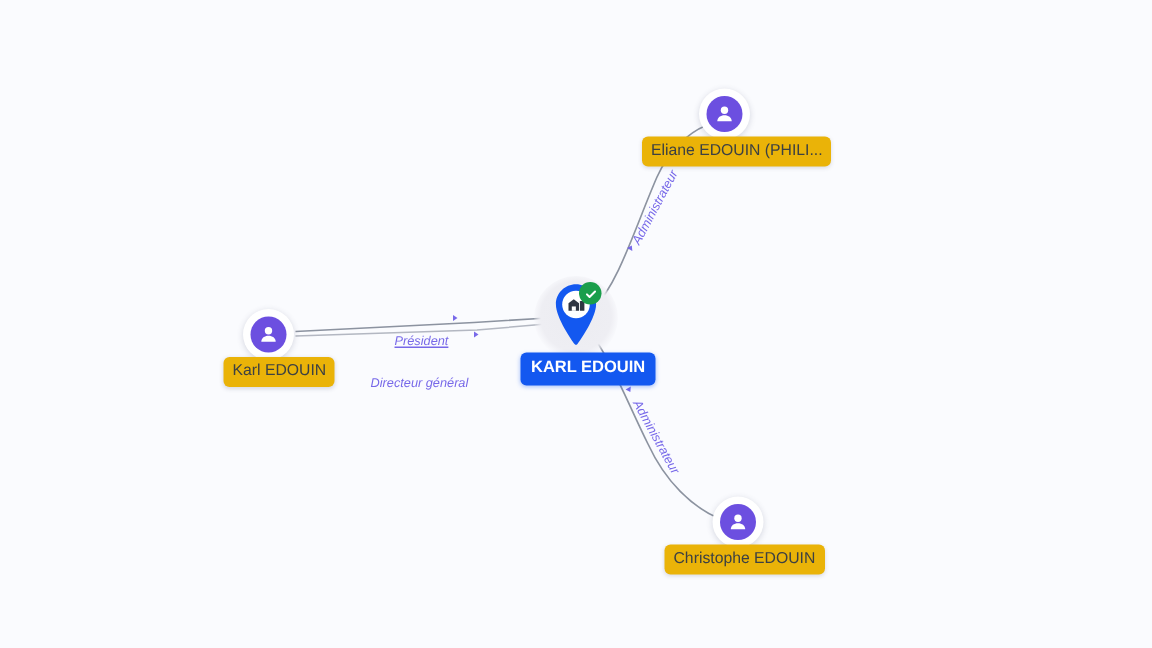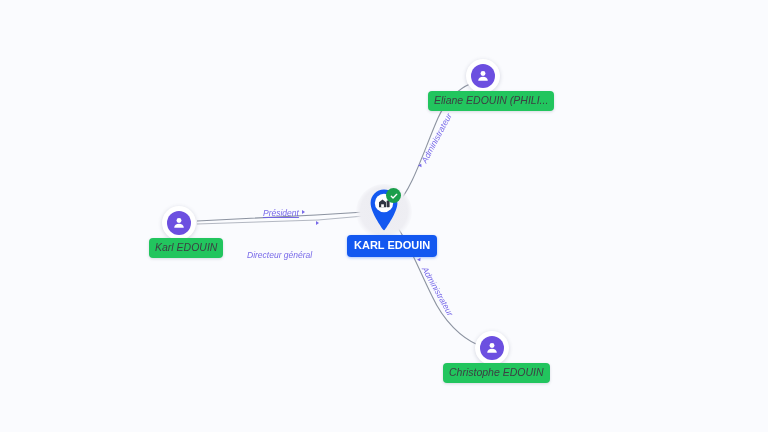--- a/index.html
+++ b/index.html
@@ -49,30 +49,29 @@
     background: #6c4fe0;
     display: flex;
     align-items: center;
     justify-content: center;
   }
   .person-disc svg { display: block; }
 
   
   .node-label {
     position: absolute;
-    background: #22c55e;
+    background: #eab308;
     color: #3c4043;
     font-size: 10.5px;
     line-height: 1;
     padding: 4px 6px 5px 6px;
     border-radius: 4px;
     white-space: nowrap;
     box-shadow: 0 1px 3px rgba(60, 64, 100, 0.18);
     z-index: 7;
-    font-style: italic;
   }
 
   
   .company-node {
     position: absolute;
     width: 56px;
     height: 56px;
     border-radius: 50%;
     background: radial-gradient(circle at 50% 48%, #ececf1 0%, #eeeef3 58%, rgba(238,238,243,0) 72%);
     z-index: 5;
@@ -150,21 +149,21 @@
 
     <path d="M 398 228 C 410 246 420 272 432 296 C 444 322 462 338 478 345" fill="none" stroke="#78808f" stroke-width="1.1" opacity="0.85"></path>
 
     <path d="M 197 221 L 316 215 L 365 212" fill="none" stroke="#78808f" stroke-width="1.1" opacity="0.85"></path>
     <path d="M 197 224 L 318 220 L 364 216" fill="none" stroke="#78808f" stroke-width="1.0" opacity="0.55"></path>
   </svg>
 
   <div class="edge-label rot-up" style="left:424px; top:158px;">Administrateur</div>
   <div class="edge-marker" style="left:419px; top:163px; transform:rotate(-62deg);"></div>
 
-  <div class="edge-label" style="left:263px; top:209px;text-decoration:underline;">Président</div>
+  <div class="edge-label" style="left:263px; top:223px;text-decoration:underline;">Président</div>
   <div class="edge-marker" style="left:302px; top:210px;"></div>
 
   <div class="edge-label" style="left:247px; top:219px;margin-top:32px;">Directeur général</div>
   <div class="edge-marker" style="left:316px; top:221px;"></div>
 
   <div class="edge-label rot-down" style="left:424px; top:263px;">Administrateur</div>
   <div class="edge-marker" style="left:418px; top:258px; transform:rotate(61deg);"></div>
 
   <div class="person-node" style="left:466px; top:59px;">
     <div class="person-disc">

